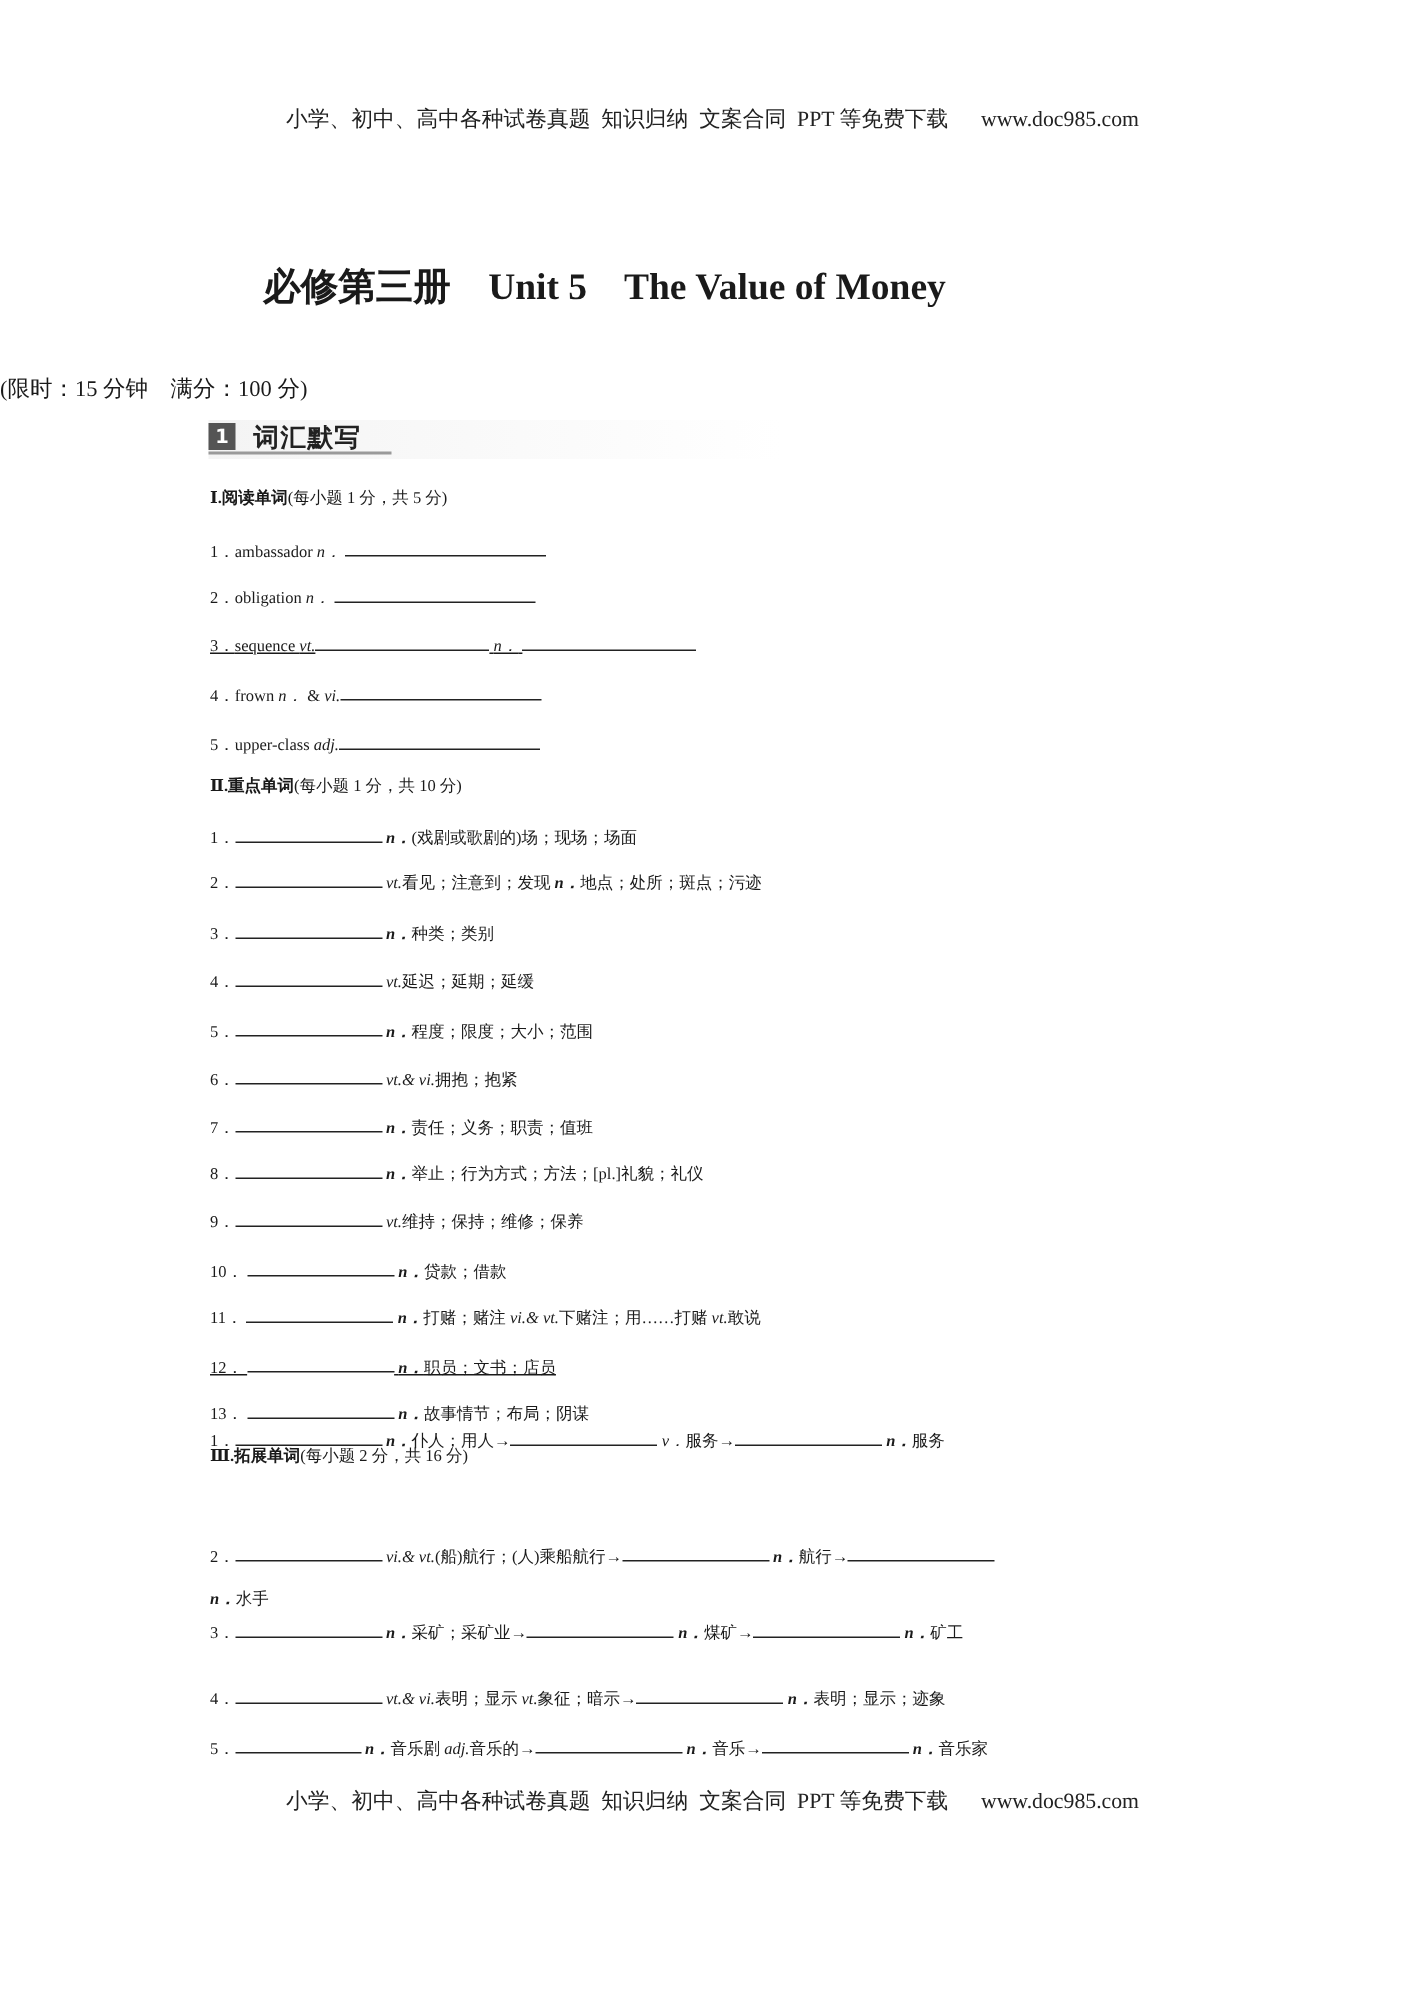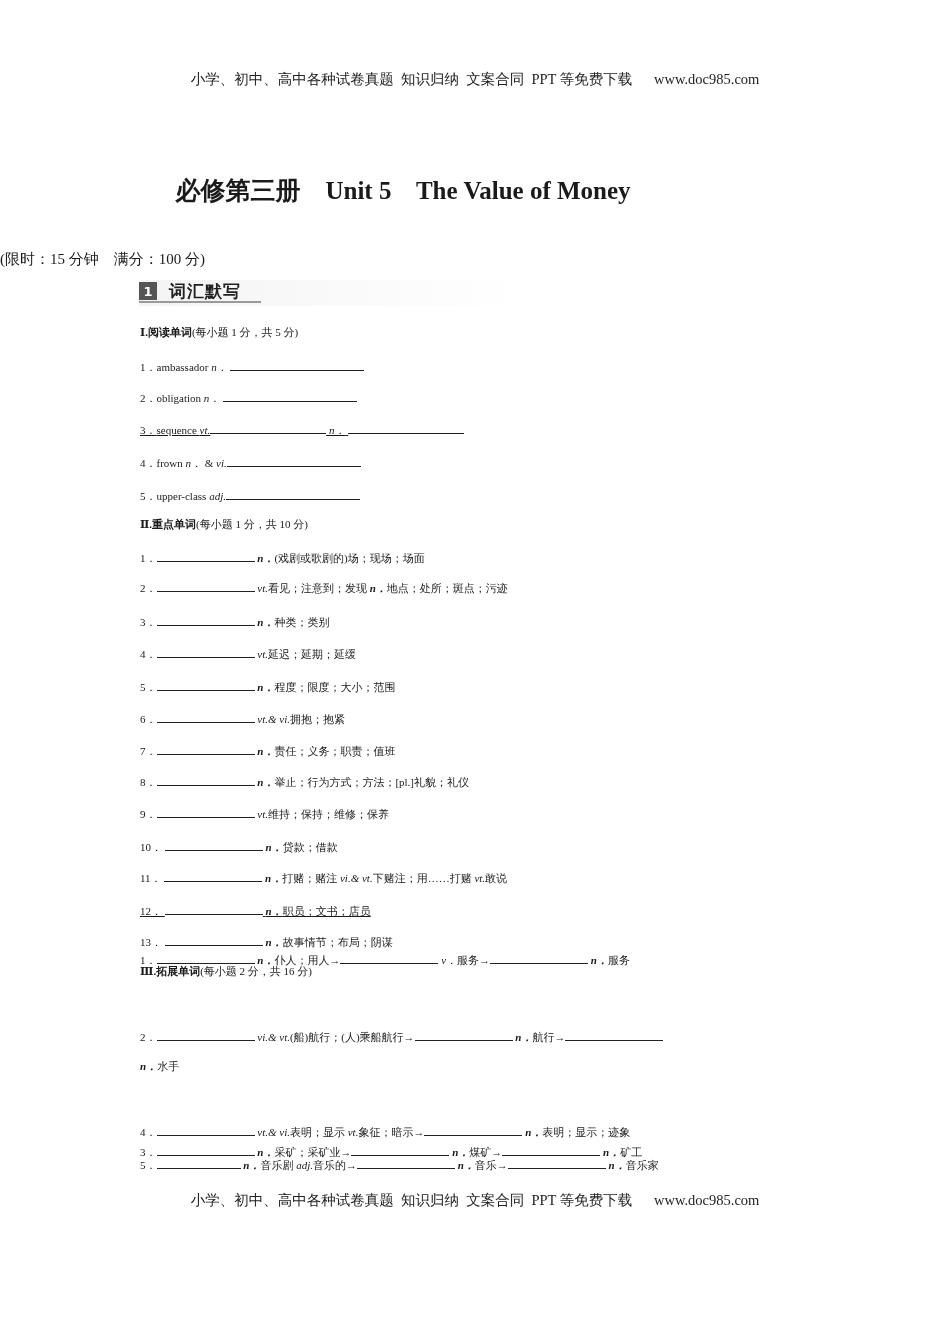--- a/index.html
+++ b/index.html
@@ -108,19 +108,19 @@
 
 <div class="line" style="top:930px;"><span>13．</span> <span class="blank" style="width:98px"></span> <i class="b">n．</i><span>故事情节；布局；阴谋</span></div>
 
 <div class="line" style="top:961px;"><span class="b">Ⅲ.拓展单词</span><span>(每小题 2 分，共 16 分)</span></div>
 
 <div class="line" style="top:948px;"><span>1．</span><span class="blank" style="width:98px"></span> <i class="b">n．</i><span>仆人；用人→</span><span class="blank" style="width:98px"></span> <i>v．</i><span>服务→</span><span class="blank" style="width:98px"></span> <i class="b">n．</i><span>服务</span></div>
 
 <div class="line" style="top:1025px;"><span>2．</span><span class="blank" style="width:98px"></span> <i>vi.&amp; vt.</i><span>(船)航行；(人)乘船航行→</span><span class="blank" style="width:98px"></span> <i class="b">n．</i><span>航行→</span><span class="blank" style="width:98px"></span></div>
 <div class="line" style="top:1056px;"><i class="b">n．</i><span>水手</span></div>
 
-<div class="line" style="top:1140px;"><span>3．</span><span class="blank" style="width:98px"></span> <i class="b">n．</i><span>采矿；采矿业→</span><span class="blank" style="width:98px"></span> <i class="b">n．</i><span>煤矿→</span><span class="blank" style="width:98px"></span> <i class="b">n．</i><span>矿工</span></div>
+<div class="line" style="top:1076px;"><span>3．</span><span class="blank" style="width:98px"></span> <i class="b">n．</i><span>采矿；采矿业→</span><span class="blank" style="width:98px"></span> <i class="b">n．</i><span>煤矿→</span><span class="blank" style="width:98px"></span> <i class="b">n．</i><span>矿工</span></div>
 
 <div class="line" style="top:1120px;"><span>4．</span><span class="blank" style="width:98px"></span> <i>vt.&amp; vi.</i><span>表明；显示 </span><i>vt.</i><span>象征；暗示→</span><span class="blank" style="width:98px"></span> <i class="b">n．</i><span>表明；显示；迹象</span></div>
 
 <div class="line" style="top:1153px;"><span>5．</span><span class="blank" style="width:84px"></span> <i class="b">n．</i><span>音乐剧 </span><i>adj.</i><span>音乐的→</span><span class="blank" style="width:98px"></span> <i class="b">n．</i><span>音乐→</span><span class="blank" style="width:98px"></span> <i class="b">n．</i><span>音乐家</span></div>
 
 <div class="ftr">小学、初中、高中各种试卷真题  知识归纳  文案合同  PPT 等免费下载      www.doc985.com</div>
 
 </body></html>

